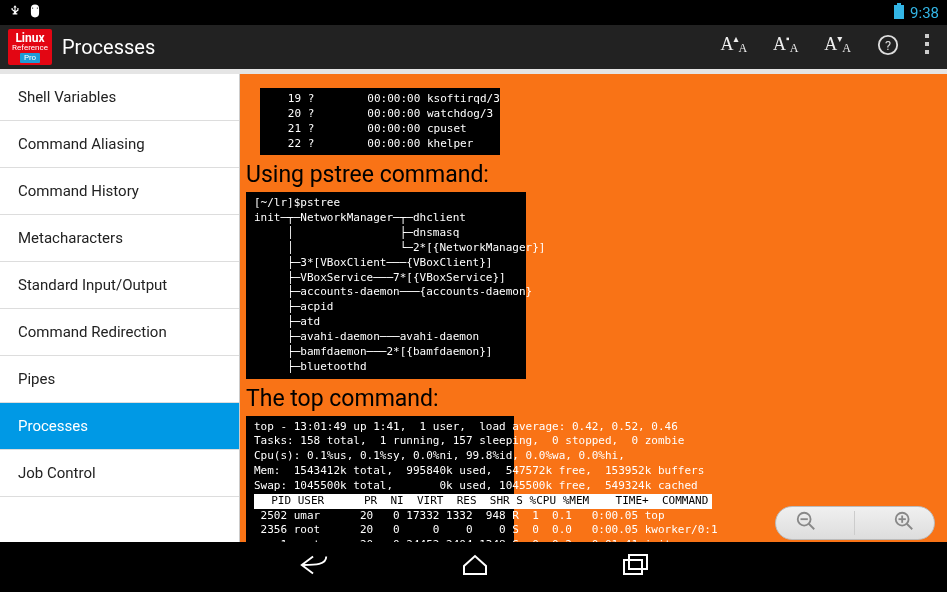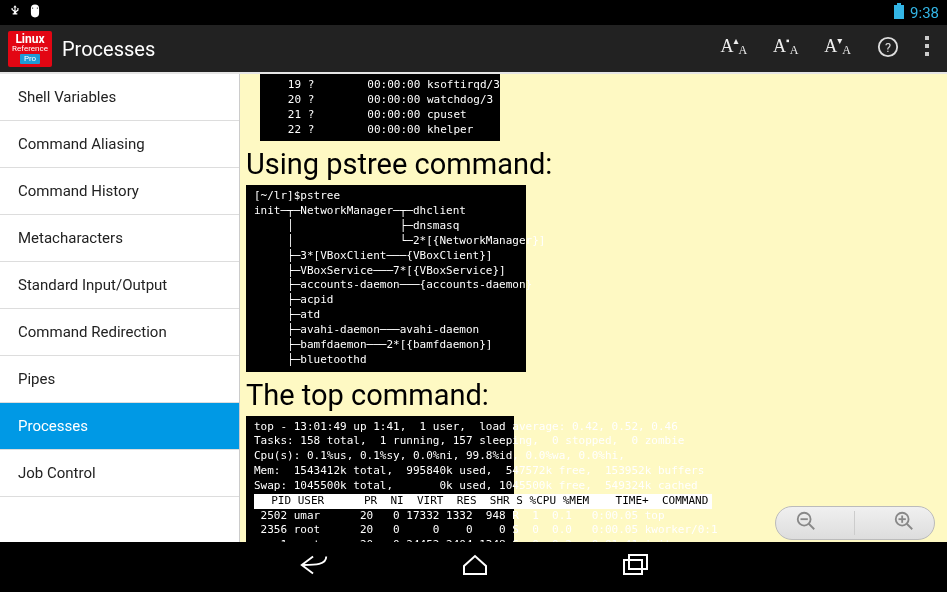--- a/index.html
+++ b/index.html
@@ -2,35 +2,35 @@
 <html><head>
 <meta charset="utf-8">
 <style>
 * { margin: 0; padding: 0; box-sizing: border-box; }
 body { font-family: Roboto, Arial, sans-serif; width: 947px; height: 592px; background: #000; overflow: hidden; position: relative; }
 .screen { position: absolute; inset: 0; background: #000; }
 .status-bar { height: 25px; background: #000; display: flex; align-items: center; justify-content: space-between; padding: 0 8px; color: #fff; font-size: 13px; }
 .status-left { display: flex; gap: 6px; align-items: center; }
 .status-right { display: flex; gap: 6px; align-items: flex-end; }
 .status-time { color: #33b5e5; font-size: 15px; }
-.app-bar { height: 49px; background: #222; display: flex; align-items: center; padding: 0 8px; border-bottom: 2px solid #e5e5e5; }
+.app-bar { height: 49px; background: #222; display: flex; align-items: center; padding: 0 8px; border-bottom: 5px solid #e5e5e5; }
 .app-logo { width: 44px; height: 36px; background: #e30613; color: #fff; display: flex; flex-direction: column; align-items: center; justify-content: center; font-size: 10px; line-height: 1; border-radius: 2px; margin-right: 10px; }
 .app-logo .l1 { font-weight: bold; font-size: 12px; }
 .app-logo .l2 { font-size: 8px; }
 .app-logo .l3 { background: #1e9bd6; font-size: 8px; padding: 1px 4px; border-radius: 1px; margin-top: 1px; }
 .app-title { color: #fff; font-size: 20px; flex: 1; }
 .app-actions { display: flex; gap: 26px; align-items: flex-start; margin-right: 8px; }
 .app-action { color: #eee; font-size: 18px; position: relative; }
 .content { position: absolute; top: 74px; bottom: 50px; left: 0; right: 0; display: flex; background: #fff; }
 .sidebar { width: 240px; background: #fff; border-right: 1px solid #ccc; overflow: hidden; }
 .sidebar-item { padding: 14px 18px; font-size: 15px; color: #222; border-bottom: 1px solid #ddd; cursor: pointer; }
 .sidebar-item.active { background: #0099e5; color: #fff; }
-.main { flex: 1; background: #fef9c3; padding: 0 6px; overflow: hidden; position: relative; }
+.main { flex: 1; background: #f97316; padding: 14px 6px; overflow: hidden; position: relative; }
 .term { background: #000; color: #fff; font-family: monospace; font-size: 11px; line-height: 1.35; padding: 4px 8px; white-space: pre; display: block; }
-.section-heading { font-size: 29px; color: #000; margin: 6px 0 4px 0; }
+.section-heading { font-size: 23px; color: #000; margin: 6px 0 4px 0; }
 .term-top { width: 268px; }
 .term-top .header-row { background: #fff; color: #000; display: inline-block; padding: 0 4px; }
 .zoom-pill { position: absolute; right: 12px; bottom: 52px; width: 160px; height: 34px; background: linear-gradient(#f0f0f0,#ddd); border: 1px solid #bbb; border-radius: 17px; display: flex; align-items: center; justify-content: space-around; }
 .zoom-pill .zbtn { font-size: 20px; color: #777; }
 .zoom-pill .zdiv { width: 1px; height: 24px; background: #ccc; }
 .nav-bar { position: absolute; bottom: 0; left: 0; right: 0; height: 50px; background: #000; display: flex; align-items: center; justify-content: center; gap: 130px; }
 .nav-btn svg { stroke: #fff; fill: none; stroke-width: 2; }
 .icon-a { font-family: Georgia, serif; }
 .sup { font-size: 10px; position: relative; top: -8px; }
 .sub { font-size: 12px; position: relative; top: 2px; }

